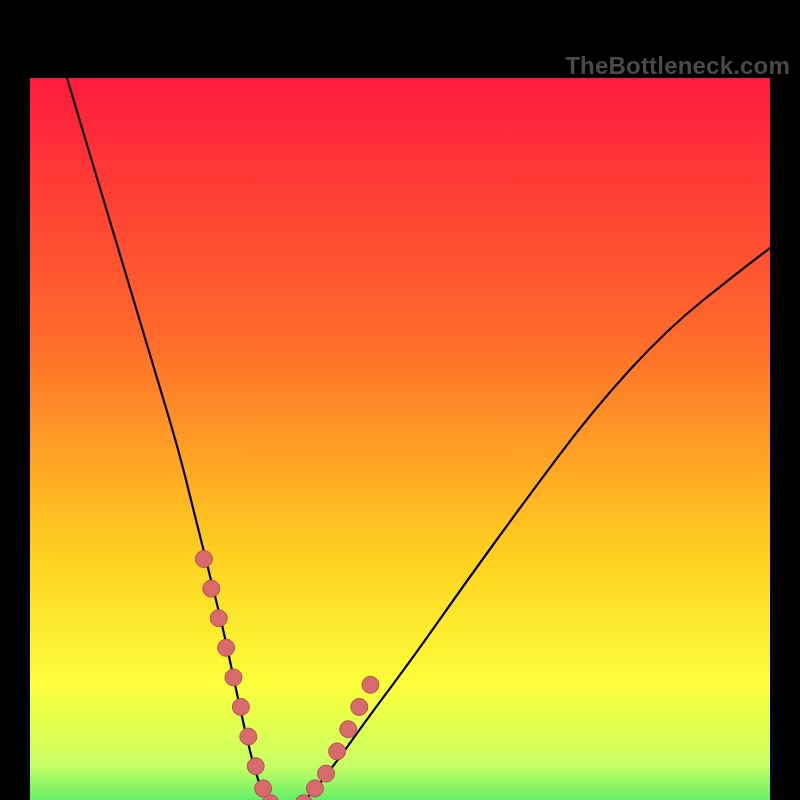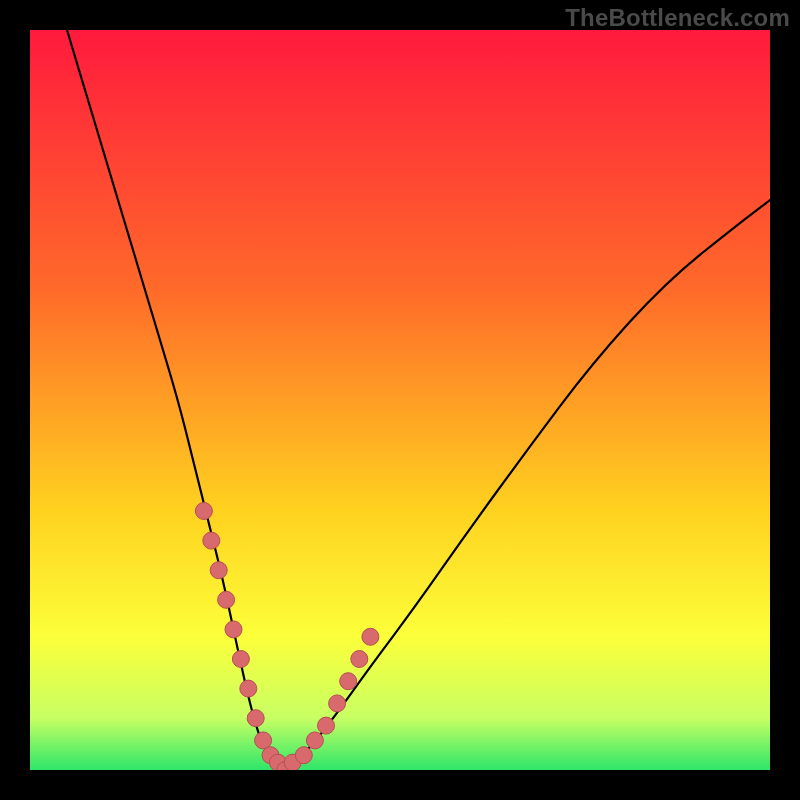--- a/index.html
+++ b/index.html
@@ -9,20 +9,21 @@
     height: 800px;
     background: #000;
     font-family: Arial, Helvetica, sans-serif;
     overflow: hidden;
   }
   .frame {
     position: relative;
     width: 800px;
     height: 644px;
     background: #000;
+    margin-top: 48px;
   }
   .watermark {
     position: absolute;
     top: 4px;
     right: 10px;
     color: #4a4a4a;
     font-size: 24px;
     font-weight: 600;
     letter-spacing: 0.2px;
     z-index: 5;

